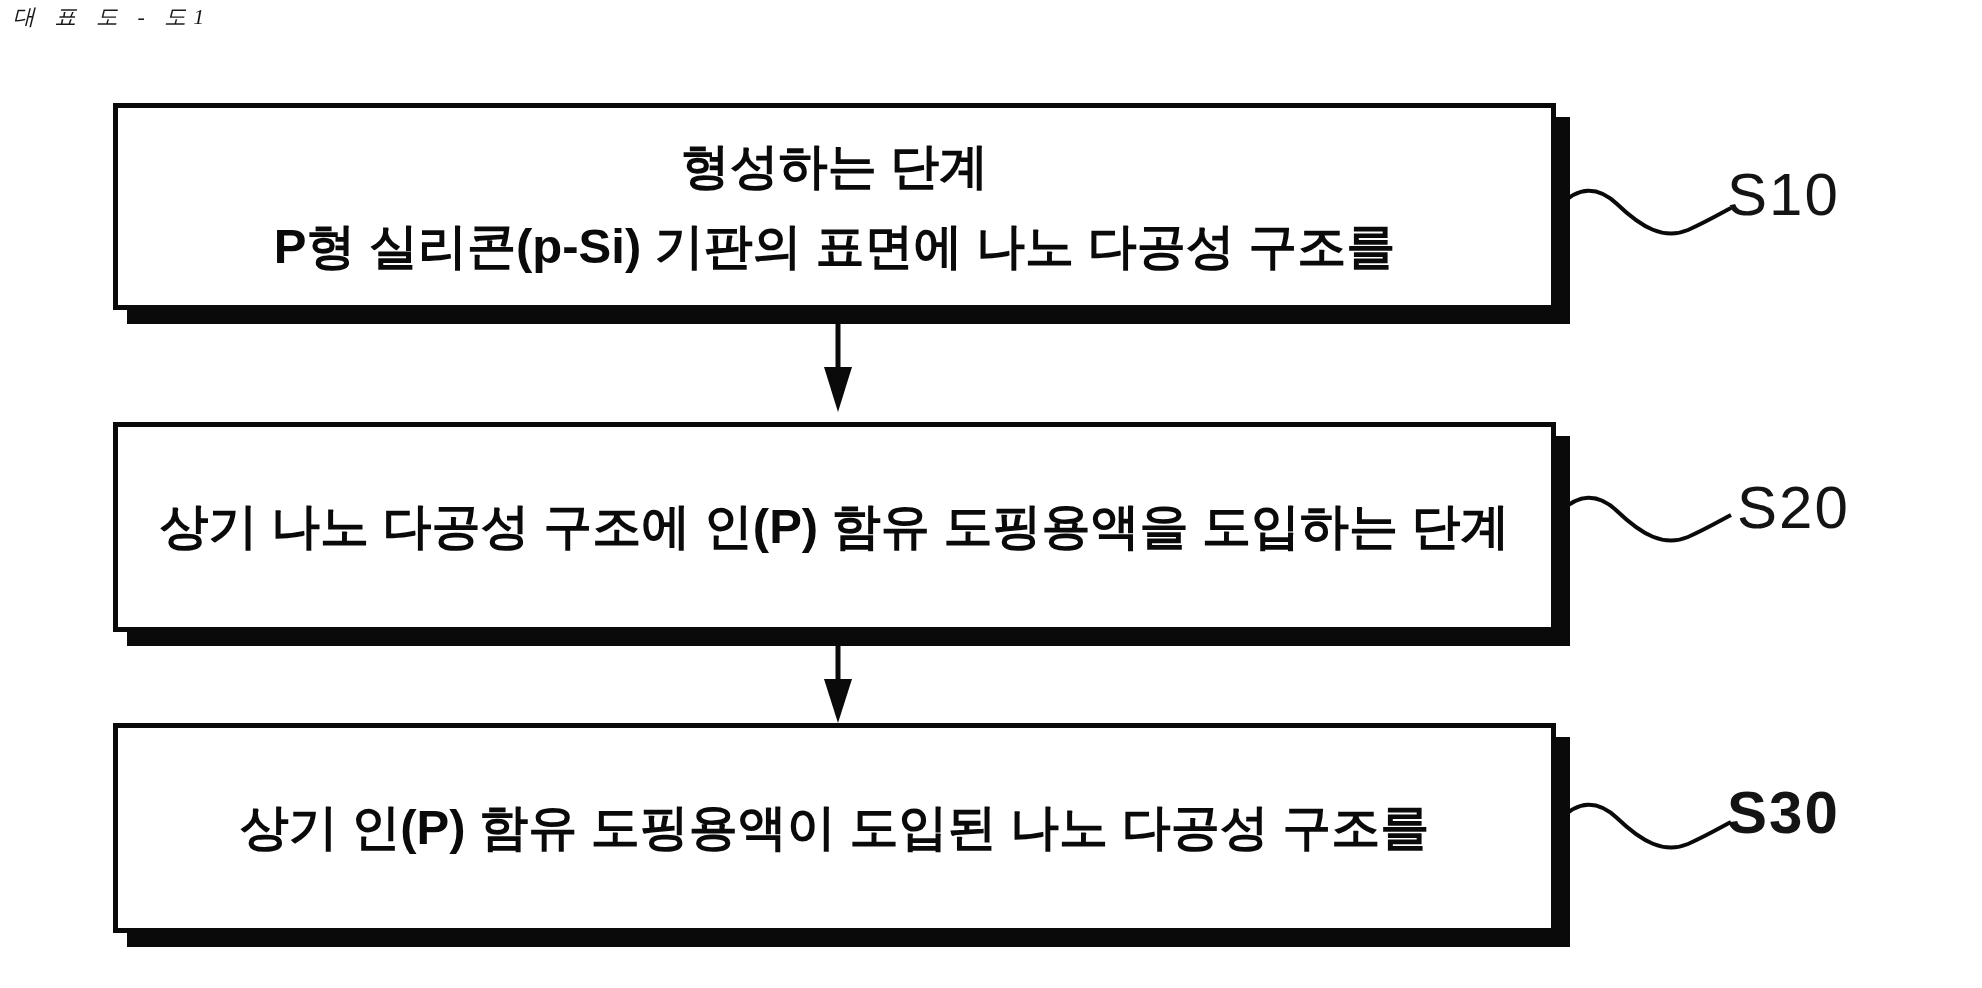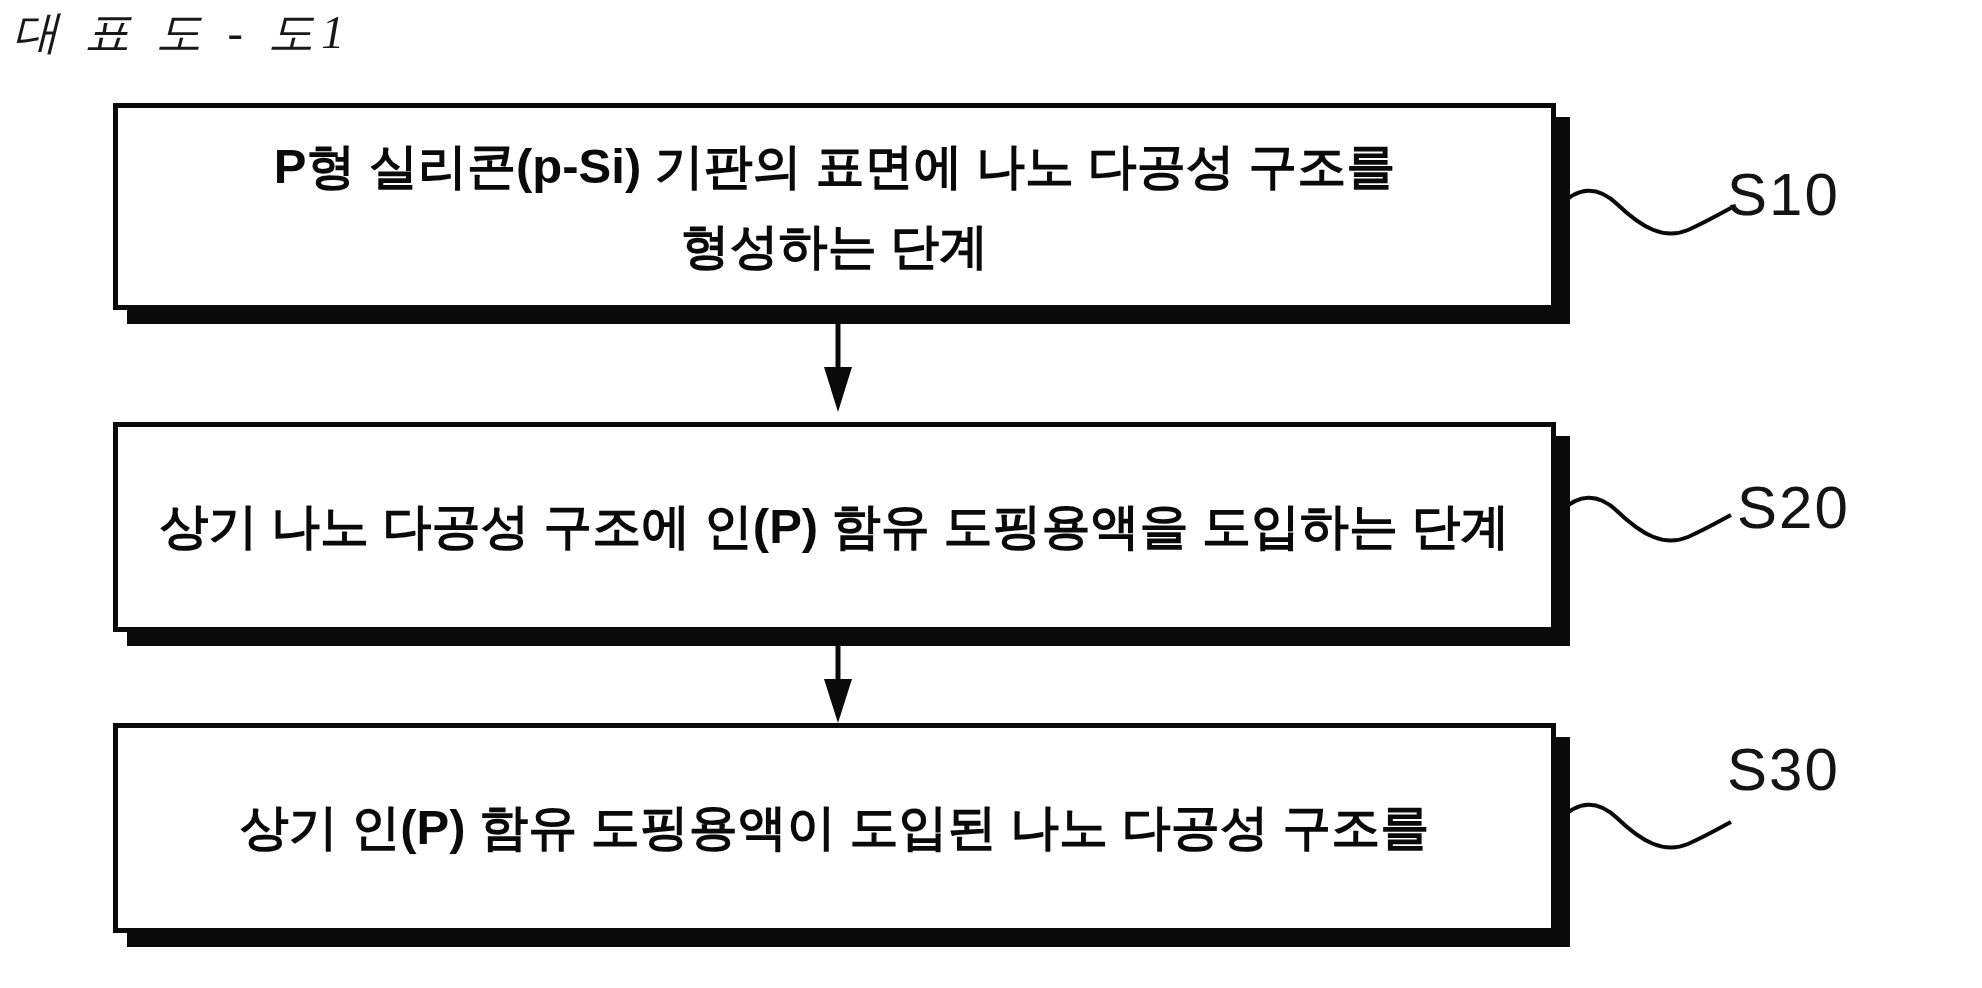--- a/index.html
+++ b/index.html
@@ -14,21 +14,21 @@
     font-family: "Liberation Sans", sans-serif;
     color: #0a0a0a;
     overflow: hidden;
   }
   .figure-title {
     position: absolute;
     left: 13px;
     top: 2px;
     font-family: "Liberation Serif", serif;
     font-style: italic;
-    font-size: 46px;
+    font-size: 22px;
     letter-spacing: 7px;
     color: #181818;
     white-space: nowrap;
   }
   .flow-box {
     position: absolute;
     left: 113px;
     width: 1443px;
     box-sizing: border-box;
     background: #ffffff;
@@ -52,38 +52,38 @@
     position: absolute;
     font-size: 60px;
     font-weight: 400;
     letter-spacing: 2px;
     line-height: 1;
     color: #141414;
     white-space: nowrap;
   }
   #label-s10 { left: 1727px; top: 165px; }
   #label-s20 { left: 1727px; top: 478px; margin-left: 10px; }
-  #label-s30 { left: 1727px; top: 740px; }
+  #label-s30 { left: 1727px; top: 783px; font-weight: bold; }
   svg.overlay {
     position: absolute;
     left: 0;
     top: 0;
     pointer-events: none;
   }
   .stroke { stroke: #0a0a0a; fill: none; }
   .fill   { fill: #0a0a0a; stroke: none; }
 </style>
 </head>
 <body>
 
 <div class="figure-title">대 표 도 - 도1</div>
 
 <div class="flow-box" id="box-s10">
+  <div class="box-line">형성하는 단계</div>
   <div class="box-line">P형 실리콘(p-Si) 기판의 표면에 나노 다공성 구조를</div>
-  <div class="box-line">형성하는 단계</div>
 </div>
 
 <div class="flow-box" id="box-s20">
   <div class="box-line">상기 나노 다공성 구조에 인(P) 함유 도핑용액을 도입하는 단계</div>
 </div>
 
 <div class="flow-box" id="box-s30">
   <div class="box-line">상기 인(P) 함유 도핑용액이 도입된 나노 다공성 구조를</div>
 </div>
 

